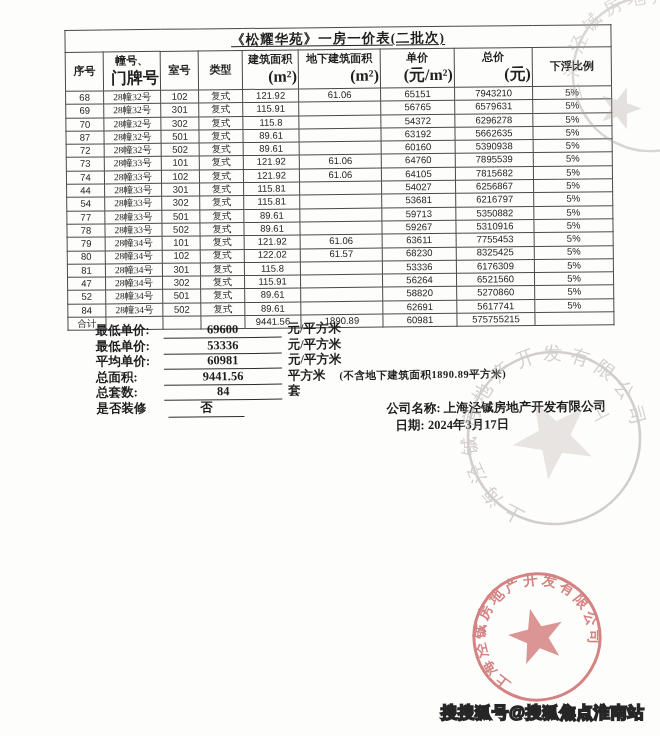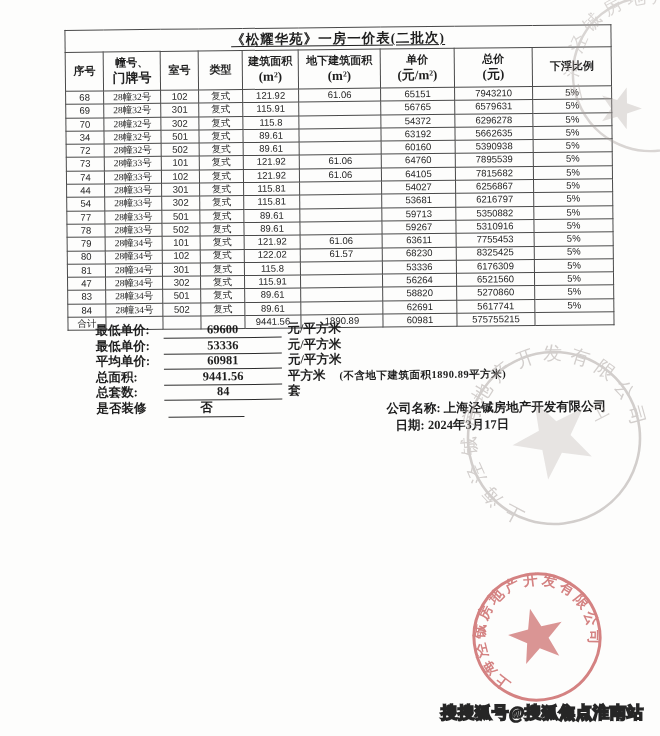--- a/index.html
+++ b/index.html
@@ -20,21 +20,21 @@
   }
   tr.title-row th{border-bottom:1px solid #4a4a4a;height:18px;padding:1px 0;}
   .tbl-title{
     font-family:"Liberation Serif",serif;font-size:13.5px;font-weight:700;letter-spacing:1px;
     text-decoration:underline;text-underline-offset:2px;color:#1f1f1f;
   }
   tr.head-row th{
     height:38px;font-family:"Liberation Serif",serif;font-size:11px;font-weight:700;
     line-height:1.25;color:#1f1f1f;white-space:normal;
   }
-  tr.head-row th .unit{font-size:13px;font-weight:700;}
+  tr.head-row th .unit{font-size:16px;font-weight:700;text-align:right;}
   tbody td{height:12.3px;font-size:9.5px;line-height:1.1;color:#242424;}
   tbody tr td:nth-child(2){font-family:"Liberation Serif",serif;font-size:9.5px;margin-top:24px;}
   tbody tr.total-row td{font-weight:400;}
   tbody tr.total-row td:first-child{font-family:"Liberation Serif",serif;margin-top:32px;}
   
   .summary{position:absolute;left:94px;top:320px;font-family:"Liberation Serif",serif;}
   .sum-line{display:flex;align-items:baseline;height:15.5px;font-size:12.5px;font-weight:700;color:#1e1e1e;}
   .sum-label{display:inline-block;min-width:68px;}
   .sum-value{
     display:inline-block;width:118px;text-align:center;
@@ -48,21 +48,21 @@
     font-size:12.5px;font-weight:700;color:#1e1e1e;line-height:17px;}
   .footer-co .date-line{padding-left:9px;}
   
   .stamp{position:absolute;pointer-events:none;}
   #stamp-top{left:560px;top:-16px;}
   #stamp-mid{left:456px;top:340px;}
   #stamp-red{left:462px;top:562px;}
   
   .watermark{
     position:absolute;left:441px;top:702px;width:218px;
-    font-family:Liberation Serif, serif;font-size:16.5px;font-weight:700;
+    font-family:Liberation Sans, sans-serif;font-size:16.5px;font-weight:700;
     letter-spacing:.5px;color:#f4f4f4;
     -webkit-text-stroke:1.6px #262626;
     text-shadow:0 0 1px #333;
     white-space:nowrap;
   }
 </style>
 </head>
 <body>
 
 <div class="doc">
@@ -148,21 +148,21 @@
           <td>28幢32号</td>
           <td>302</td>
           <td>复式</td>
           <td>115.8</td>
           <td></td>
           <td>54372</td>
           <td>6296278</td>
           <td>5%</td>
         </tr>
         <tr class="data-row">
-          <td>34</td>
+          <td>87</td>
           <td>28幢32号</td>
           <td>501</td>
           <td>复式</td>
           <td>89.61</td>
           <td></td>
           <td>63192</td>
           <td>5662635</td>
           <td>5%</td>
         </tr>
         <tr class="data-row">
@@ -280,21 +280,21 @@
           <td>28幢34号</td>
           <td>302</td>
           <td>复式</td>
           <td>115.91</td>
           <td></td>
           <td>56264</td>
           <td>6521560</td>
           <td>5%</td>
         </tr>
         <tr class="data-row">
-          <td>83</td>
+          <td>52</td>
           <td>28幢34号</td>
           <td>501</td>
           <td>复式</td>
           <td>89.61</td>
           <td></td>
           <td>58820</td>
           <td>5270860</td>
           <td>5%</td>
         </tr>
         <tr class="data-row">

